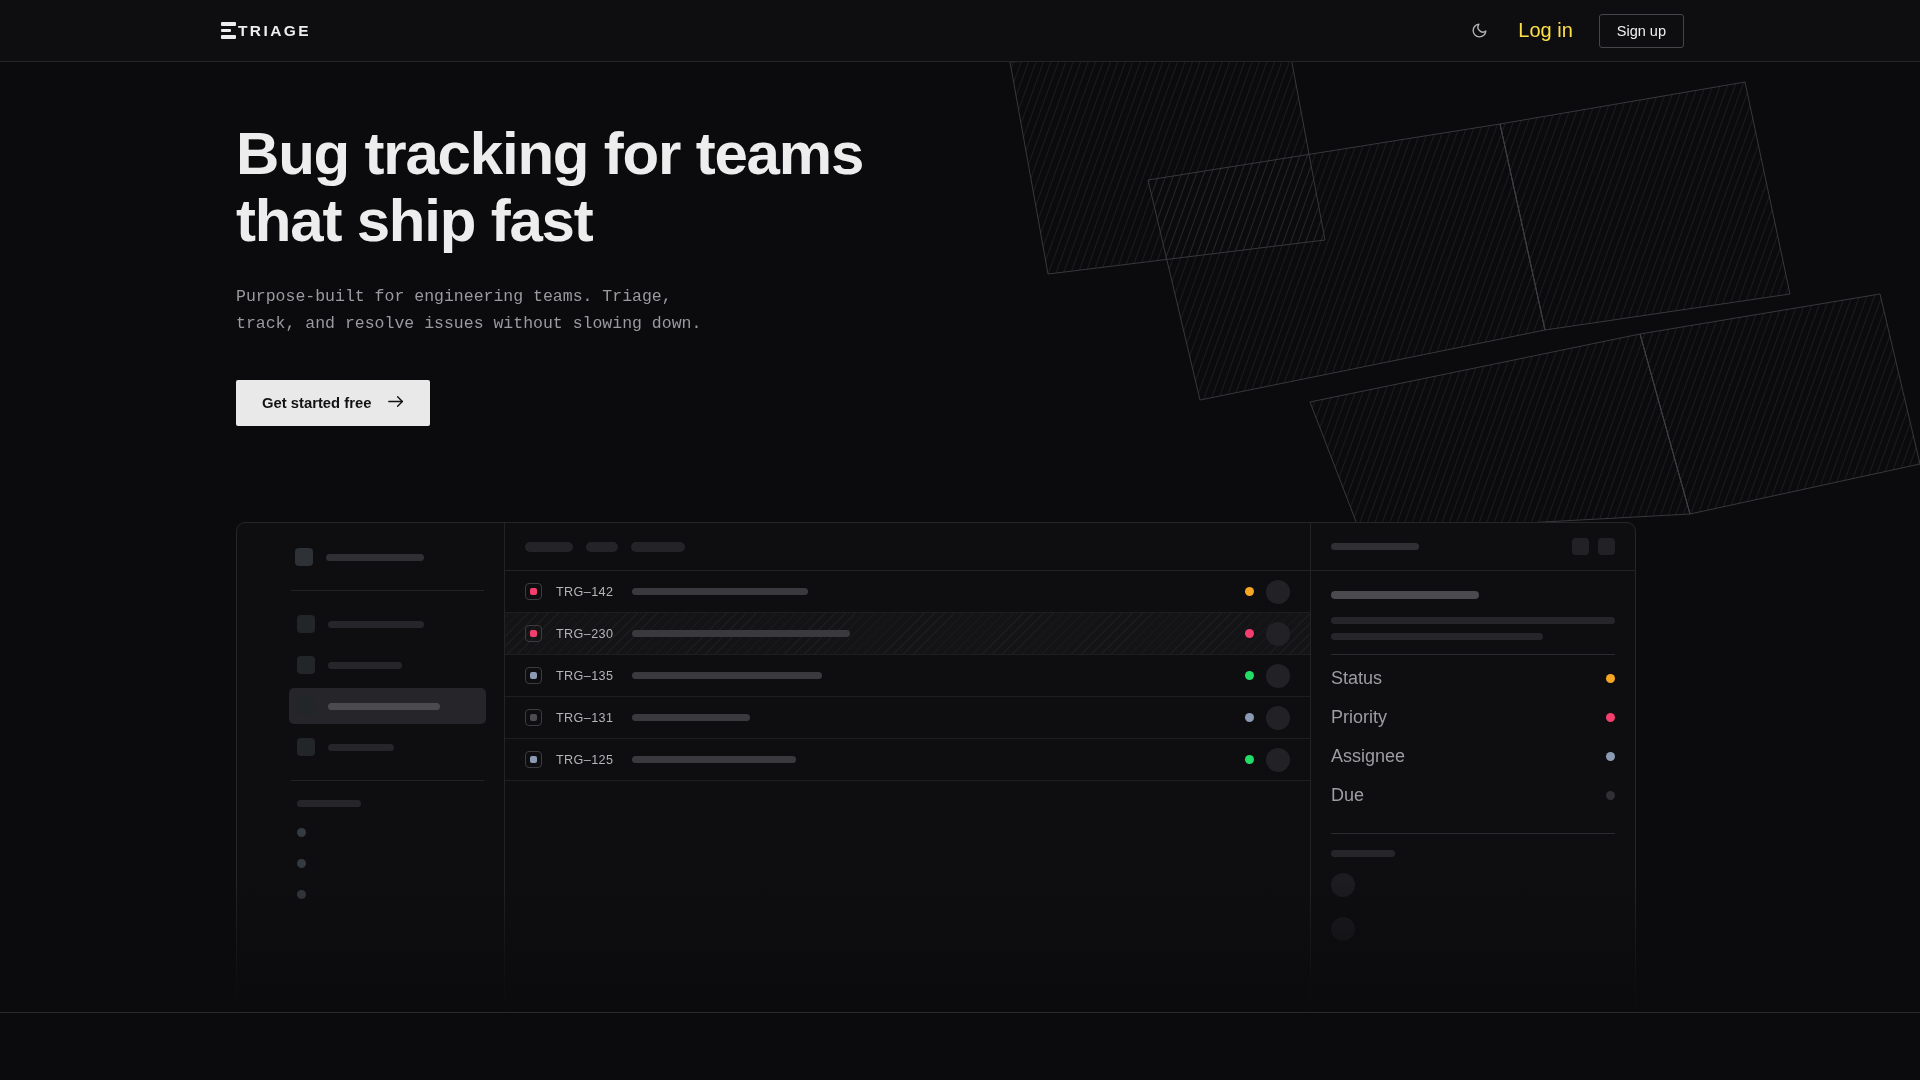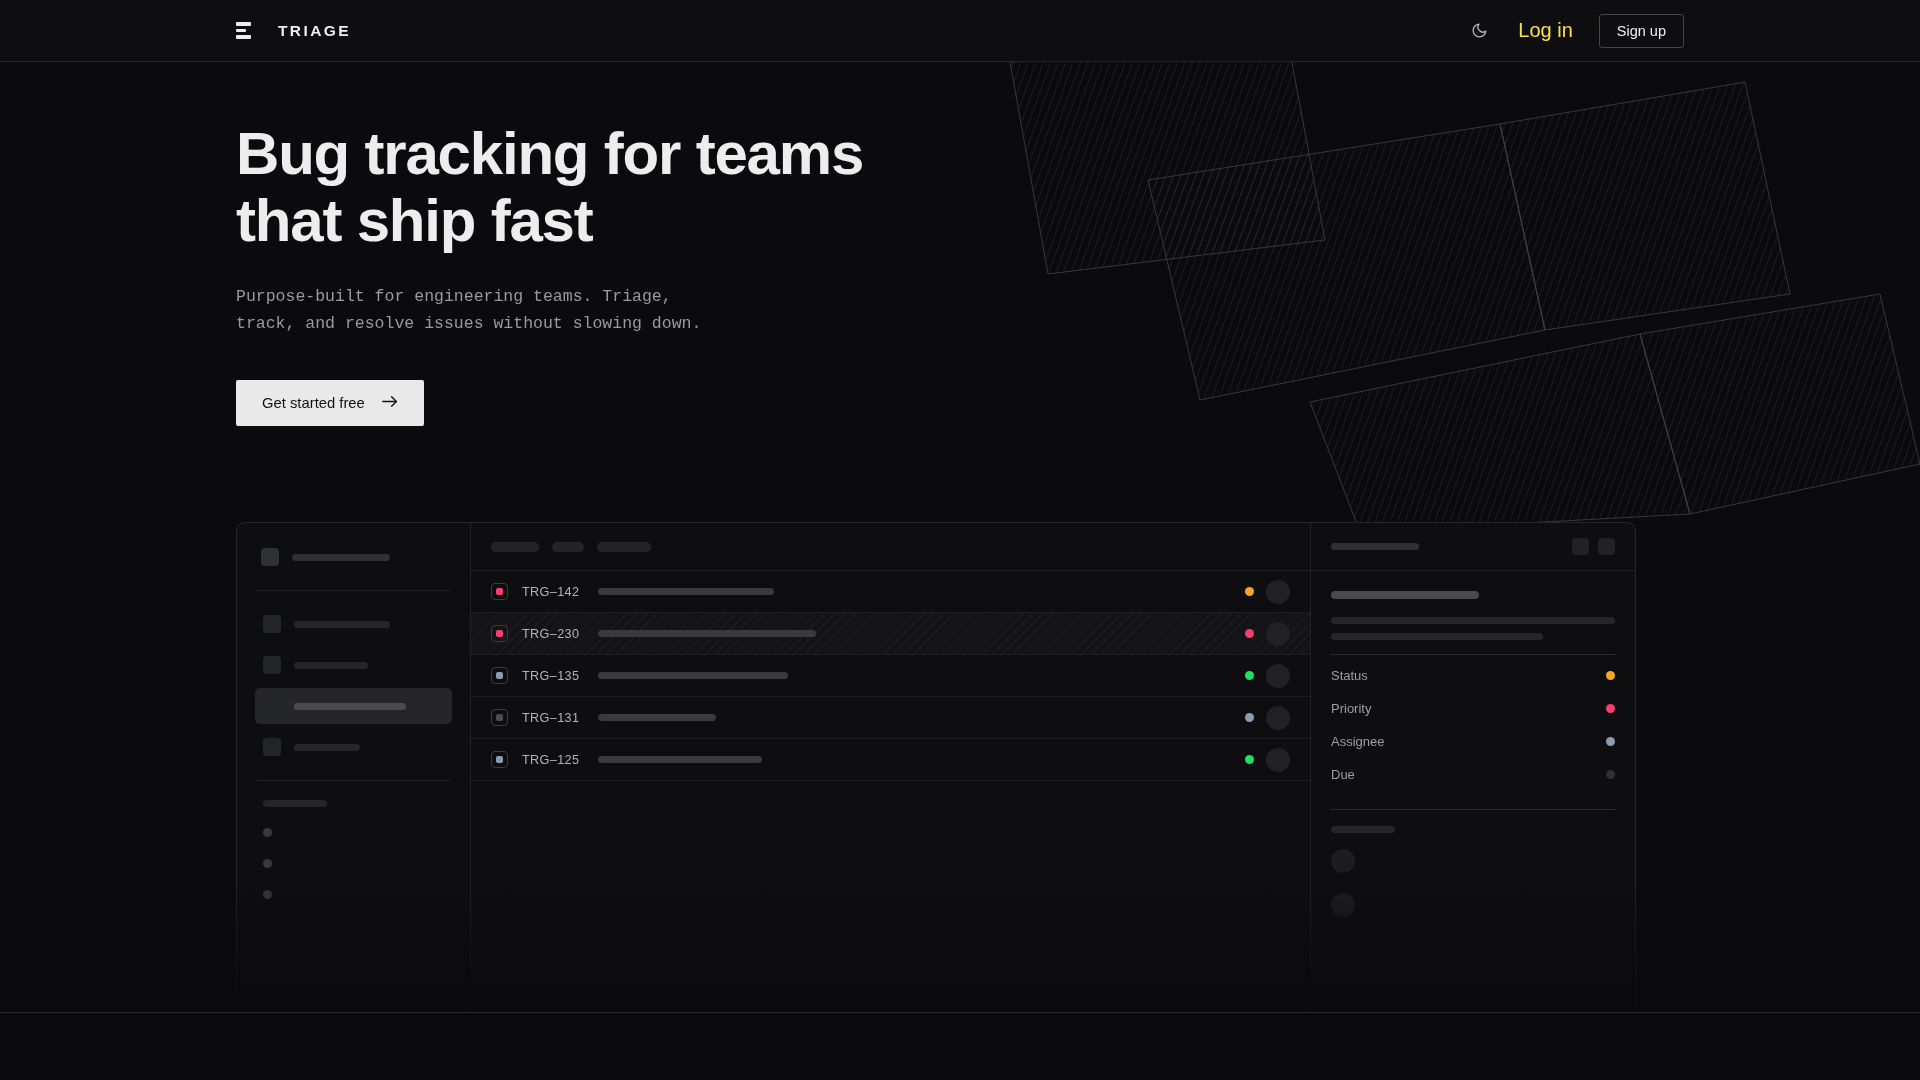--- a/index.html
+++ b/index.html
@@ -27,24 +27,24 @@
     width: 1920px;
     height: 62px;
     background: #0e0e10;
     border-bottom: 1px solid #242427;
     display: flex;
     align-items: center;
     z-index: 40;
   }
   .brand {
     position: absolute;
-    left: 236px;
+    left: 221px;
     display: flex;
     align-items: center;
-    gap: 27px;
+    gap: 2px;
   }
   .logo-mark {
     width: 15px; height: 17px;
     display: flex; flex-direction: column;
     justify-content: space-between;
   }
   .logo-mark i { display:block; height: 3.6px; background: #ededed; border-radius: 1px; }
   .logo-mark i:nth-child(1) { width: 15px; }
   .logo-mark i:nth-child(2) { width: 10px; }
   .logo-mark i:nth-child(3) { width: 15px; }
@@ -117,41 +117,42 @@
     font-family: Liberation Mono, monospace;
   }
   .cta {
     margin-top: 42px;
     display: inline-flex;
     align-items: center;
     gap: 17px;
     background: #e9e9e9;
     color: #121214;
     font-size: 14.8px;
-    font-weight: 400;
+    font-weight: 700;
     padding: 15px 26px;
     border: none;
     border-radius: 2px;
     cursor: pointer;
     font-family: "Liberation Sans", sans-serif;
   }
 
   
   .app-shell {
     position: absolute;
     left: 236px;
     top: 522px;
     width: 1400px;
     height: 490px;
     border: 1px solid #262629;
     border-radius: 9px 9px 0 0;
     background: #0e0e10;
     display: flex;
     overflow: hidden;
     z-index: 10;
+    padding-left: 34px;
   }
   .app-fade {
     position: absolute;
     left: 236px;
     top: 880px;
     width: 1400px;
     height: 132px;
     background: linear-gradient(to bottom, rgba(11,11,13,0) 0%, rgba(11,11,13,0.82) 72%, rgba(11,11,13,0.97) 100%);
     z-index: 14;
     pointer-events: none;
@@ -273,21 +274,21 @@
     padding: 0 20px;
   }
   .detail-actions { margin-left: auto; display: flex; gap: 9px; }
   .act-sq { width: 17px; height: 17px; border-radius: 4px; background: #222226; cursor: pointer; }
   .detail-body { padding: 20px; }
   .meta-row {
     display: flex; align-items: center;
     justify-content: space-between;
     padding: 9px 0;
   }
-  .meta-label { font-size: 13px; color: #9d9da2; }
+  .meta-label { font-size: 18px; color: #9d9da2; }
   .detail-rule { height: 1px; background: #2c2c30; margin: 14px 0 4px; }
 
   
   .footer-area {
     position: absolute;
     left: 0; top: 1013px;
     width: 1920px; height: 67px;
     background: #0b0b0d;
     z-index: 22;
   }

